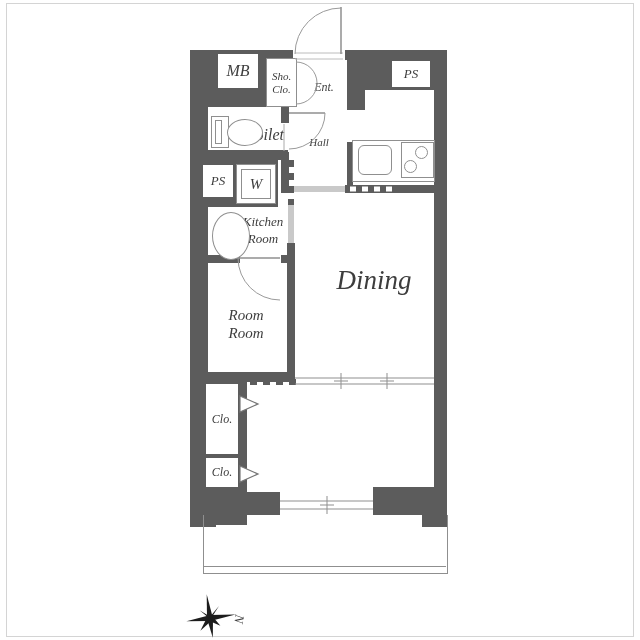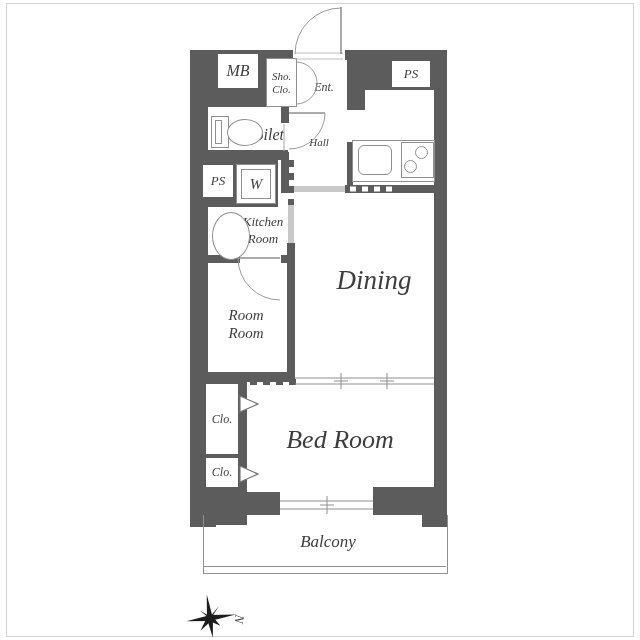--- a/index.html
+++ b/index.html
@@ -83,22 +83,20 @@
   <div class="lbl" style="left:287px;top:136px;width:64px;font-size:11px">Hall</div>
   <div class="lbl" style="left:226px;top:213px;width:74px;font-size:13px;line-height:17px">
     <div>Kitchen</div>
     <div>Room</div>
   </div>
   <div class="lbl" style="left:312px;top:265px;width:124px;font-size:27px">Dining</div>
   <div class="lbl" style="left:209px;top:306px;width:74px;font-size:15px;line-height:18px">
     <div>Room</div>
     <div>Room</div>
   </div>
-  <div class="lbl" style="left:248px;top:425px;width:184px;font-size:26px">Bed Room</div>
-  <div class="lbl" style="left:266px;top:532px;width:124px;font-size:17px">Balcony</div>
   <div class="lbl" style="left:231px;top:611px;width:16px;font-size:13px;transform:rotate(100deg)">N</div>
 
   <div class="fix" style="left:211px;top:116px;width:16px;height:30px"></div>
   <div class="fix" style="left:215px;top:120px;width:5px;height:22px"></div>
   <div class="fix ell" style="left:227px;top:119px;width:34px;height:25px"></div>
   <div class="fix ell" style="left:212px;top:212px;width:36px;height:46px"></div>
   <div class="fix" style="left:352px;top:140px;width:81px;height:40px"></div>
   <div class="fix" style="left:358px;top:145px;width:32px;height:28px;border-radius:6px"></div>
   <div class="fix" style="left:401px;top:142px;width:31px;height:34px"></div>
   <div class="fix ell" style="left:415px;top:146px;width:11px;height:11px"></div>

